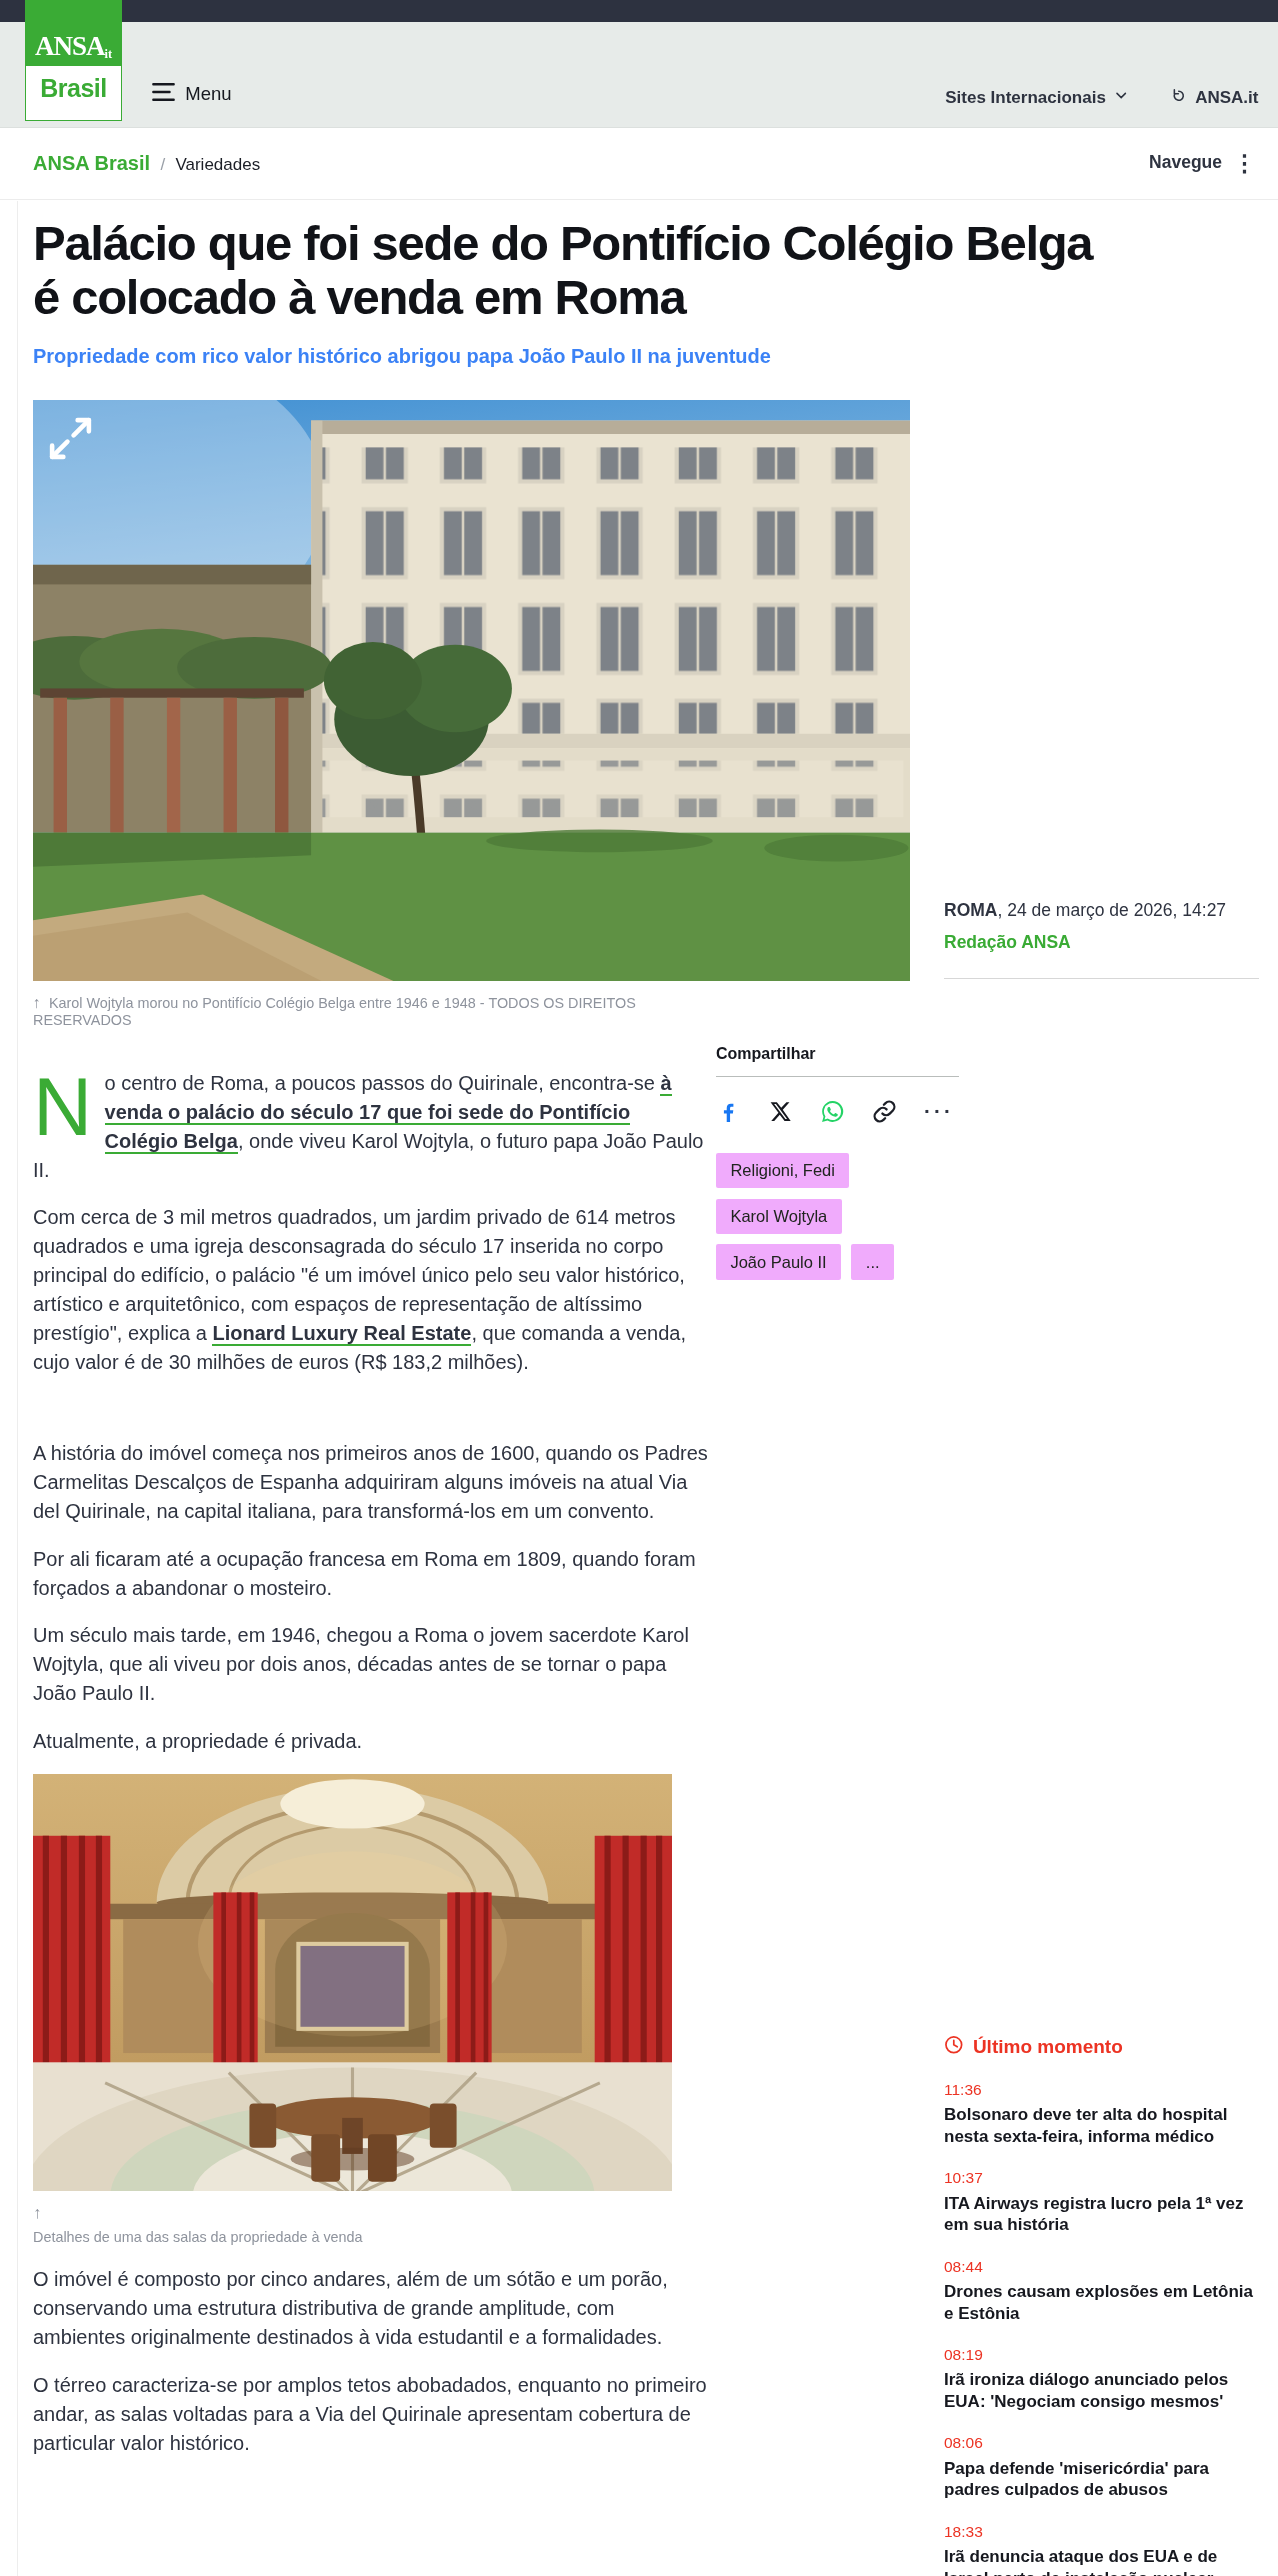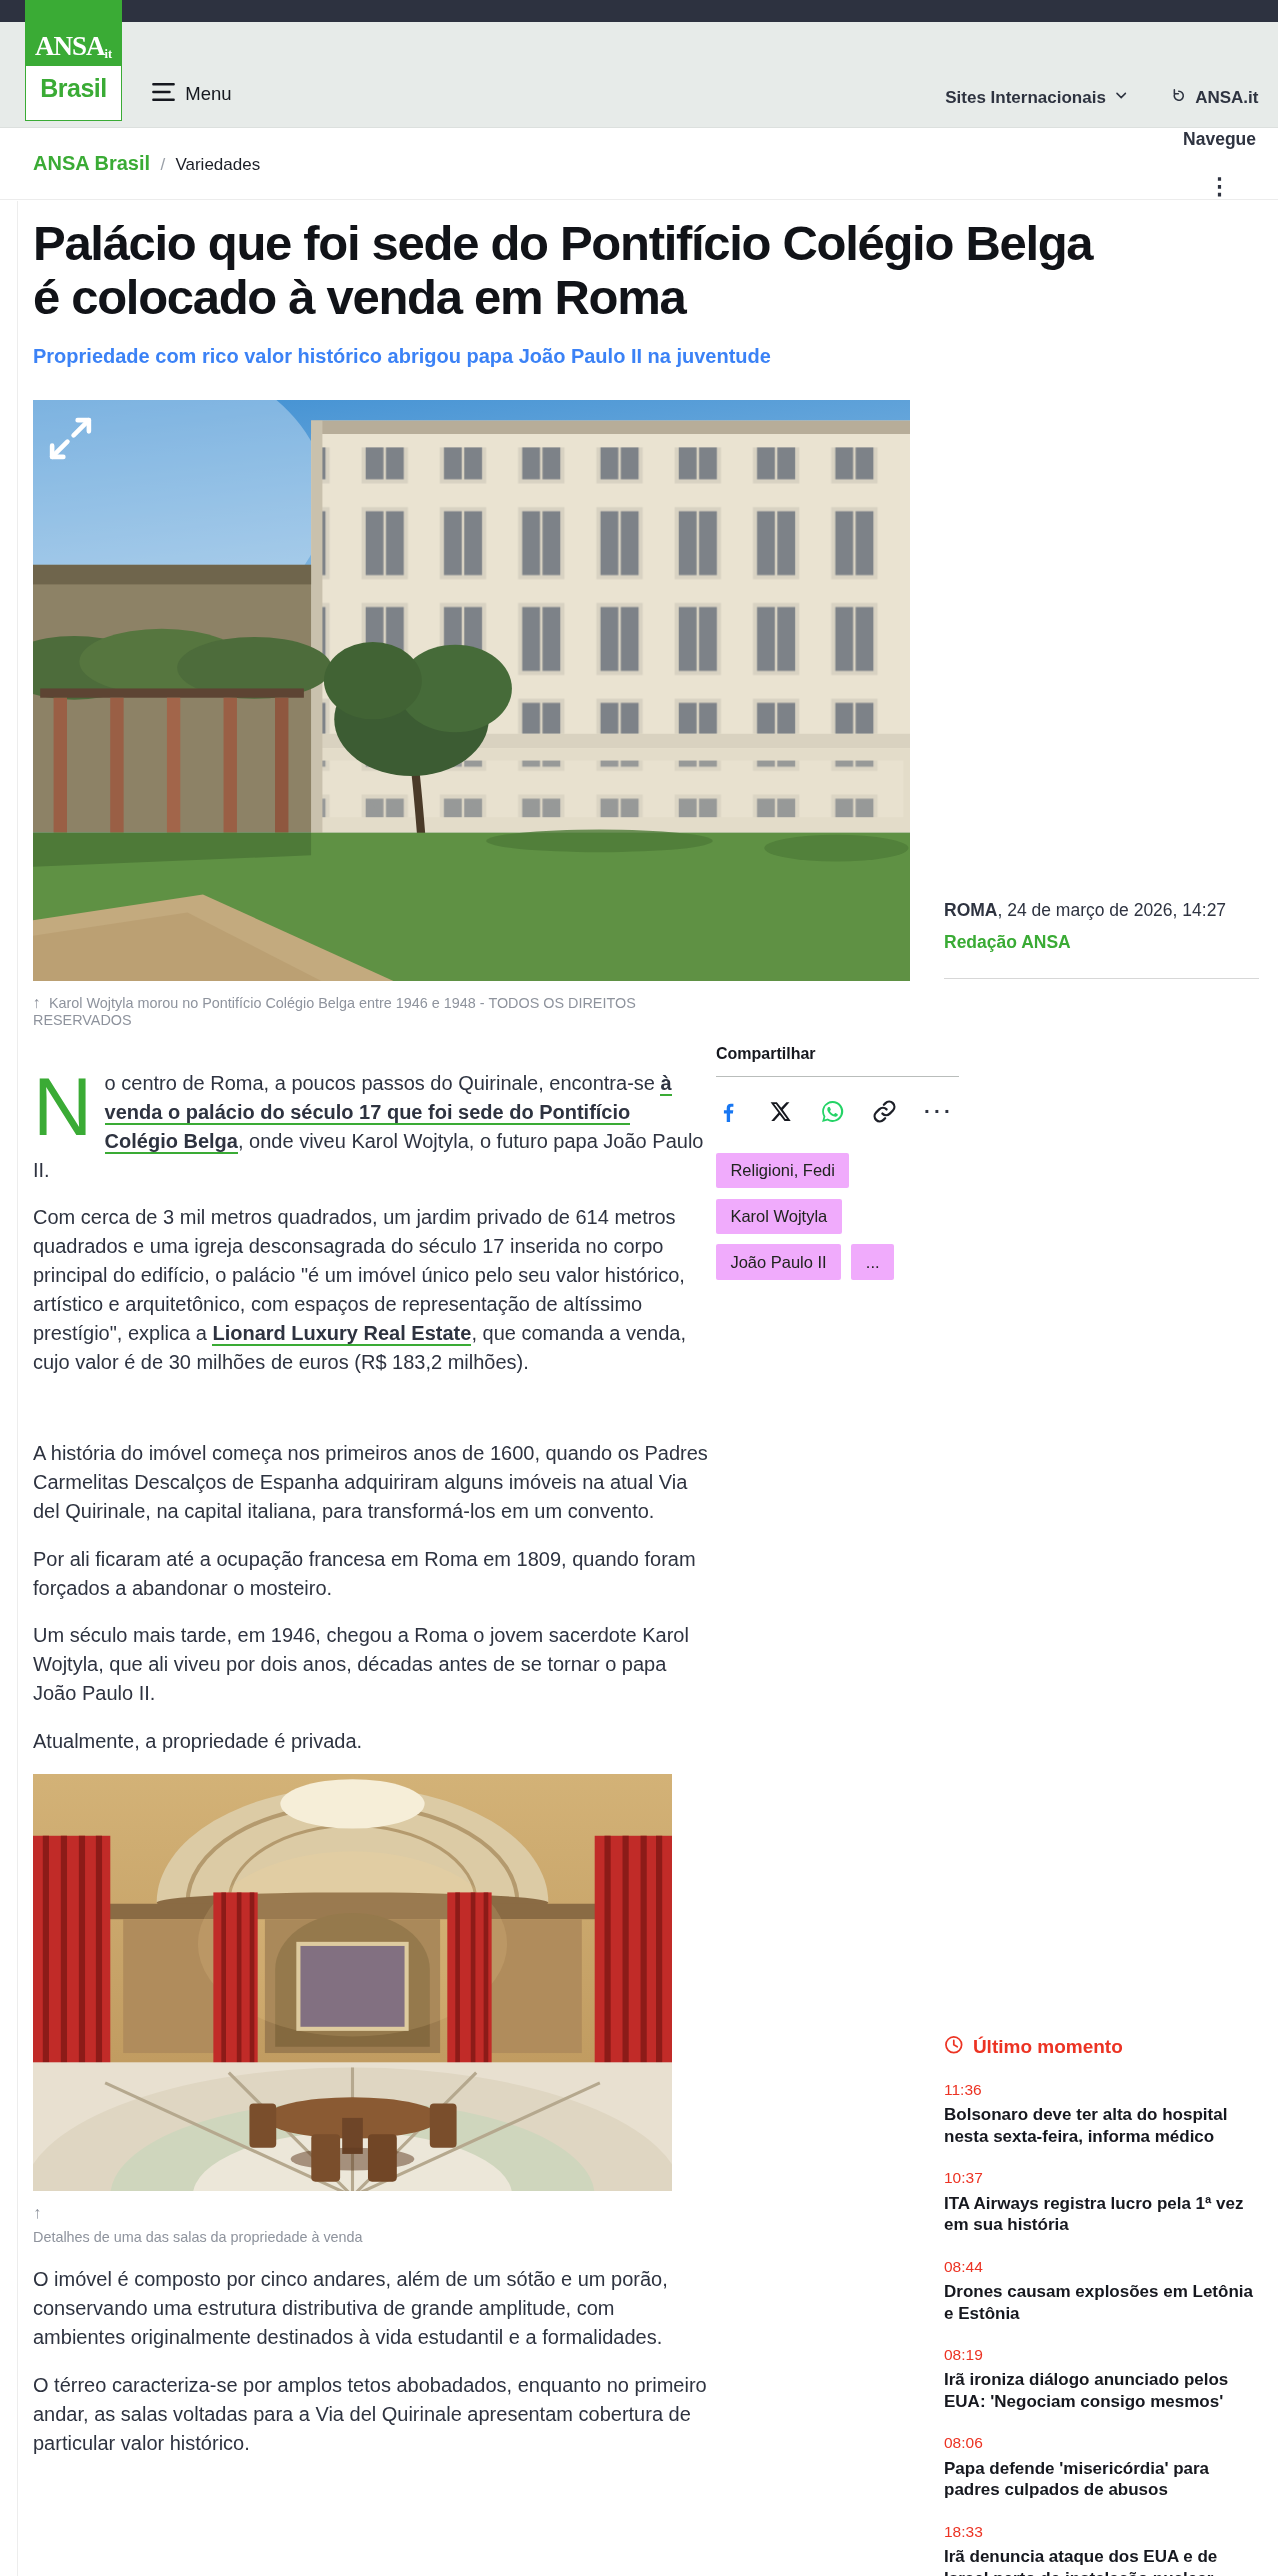--- a/index.html
+++ b/index.html
@@ -25,21 +25,21 @@
   .sites-btn, .back-btn { display:flex; align-items:center; gap:8.2px; font-size:17px; font-weight:600; color:#2e3340; cursor:pointer; }
   
   .breadcrumb-row {
     height:72px; background:#fff; border-bottom:1px solid #ececec;
     display:flex; align-items:center; justify-content:space-between; padding:0 23px 0 33px;
   }
   .crumbs { display:flex; align-items:baseline; gap:10.3px; }
   .crumb-root { color:#3aab35; font-size:20px; font-weight:700; cursor:pointer; }
   .crumb-sep { color:#9aa0a8; font-size:17px; }
   .crumb-cur { color:#1c1f27; font-size:17px; cursor:pointer; }
-  .navigate { display:flex; align-items:center; gap:25px; font-size:17.5px; font-weight:600; color:#2e3340; cursor:pointer;flex-direction:column; }
+  .navigate { display:flex; gap:11px; font-size:17.5px; font-weight:600; color:#2e3340; cursor:pointer; }
   .vdots { font-size:23px; color:#2e3340; line-height:1; }
   
   .left-rule { position:absolute; left:16.5px; top:201px; width:1.5px; height:2756px; background:#ededed; }
   .article { padding:17.5px 0 0 33px; position:relative; }
   h1.title { width:1082px; margin:0; font-size:49px; line-height:1.1; font-weight:700; letter-spacing:-1.3px; color:#111318; }
   .subtitle { margin:20.6px 0 0; width:773px; font-size:20px; font-weight:700; color:#3b82f6; }
   .hero { position:relative; width:877px; height:581px; margin-top:32px; background:#9ec7e8; }
   .hero svg, .photo2 svg { display:block; width:100%; height:100%; }
   .expand-btn { position:absolute; left:13.4px; top:13.4px; width:49px; height:49px; cursor:pointer; }
   .caption { margin-top:12.4px; font-size:14.4px; color:#8e939d; width:680px; }

